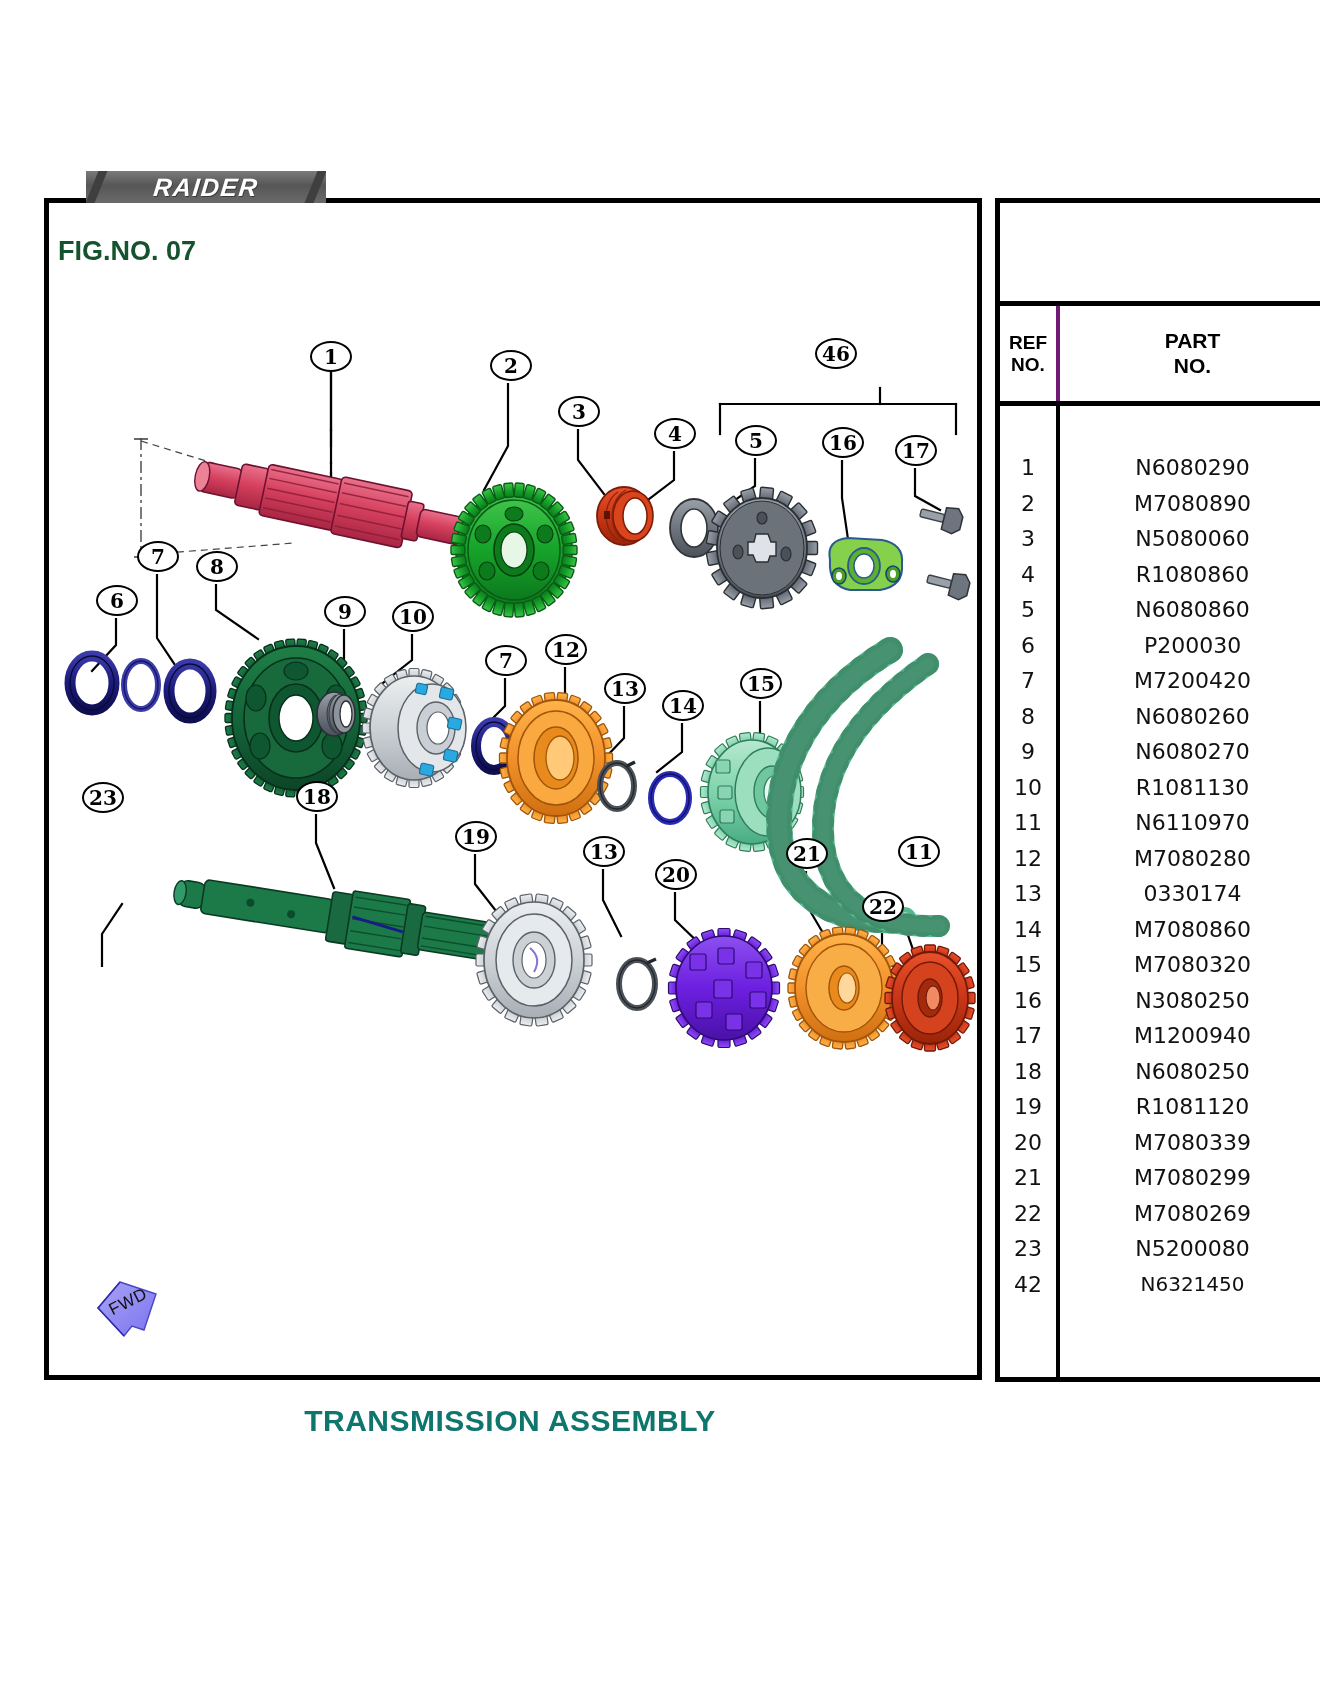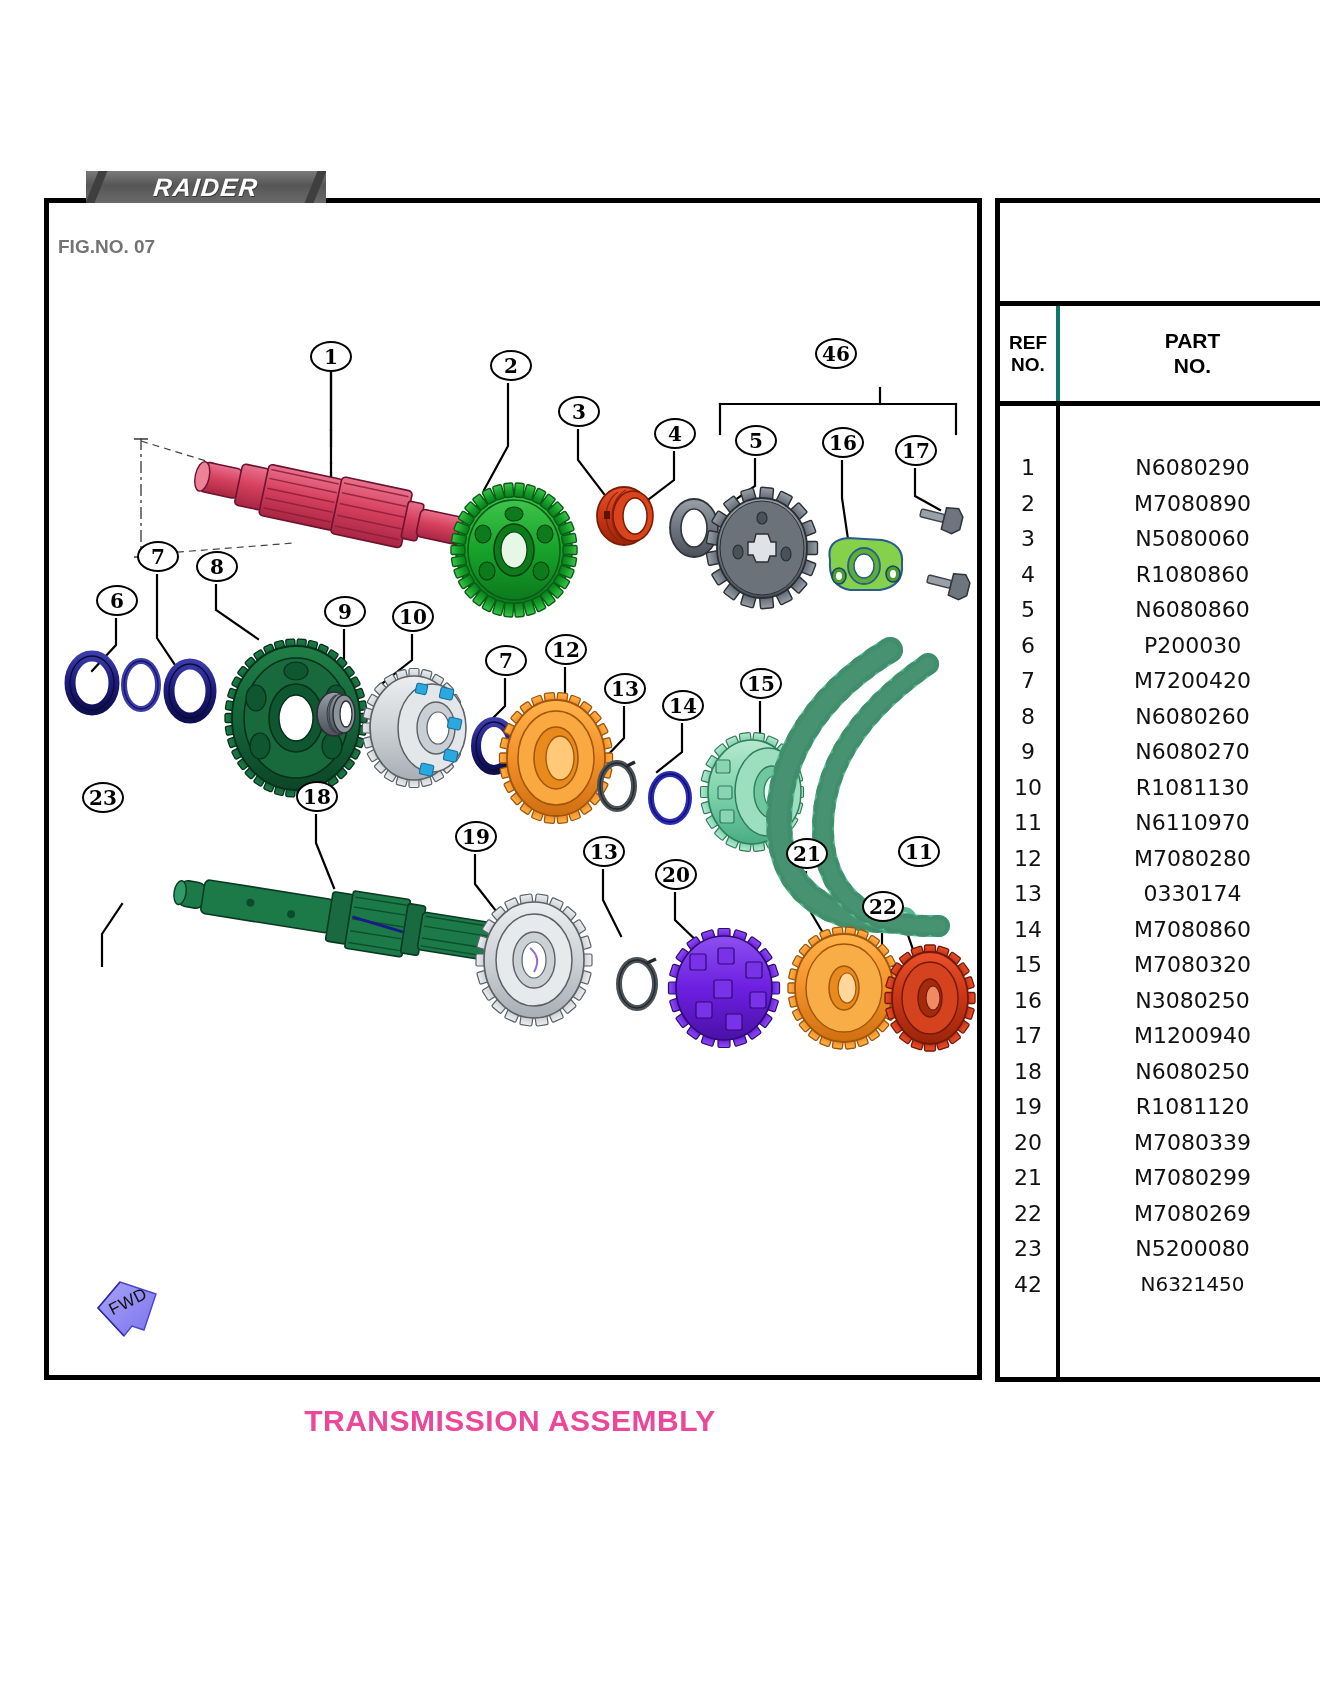--- a/index.html
+++ b/index.html
@@ -57,35 +57,35 @@
     height: 1182px;
     border: 5px solid #000;
     box-sizing: border-box;
     background: #fff;
     z-index: 2;
   }
   #fig-no {
     position: absolute;
     left: 58px;
     top: 236px;
-    font-size: 19px;
+    font-size: 27px;
     font-weight: bold;
-    color: #737373;
+    color: #14532d;
     z-index: 10;
   }
   #assembly-title {
     position: absolute;
     left: 0;
     top: 1404px;
     width: 1020px;
     text-align: center;
     font-size: 30px;
     font-weight: bold;
     letter-spacing: 0.5px;
-    color: #ec4899;
+    color: #0f766e;
     z-index: 10;
   }
 
   
   #parts-table-wrap {
     position: absolute;
     left: 995px;
     top: 198px;
     width: 325px;
     height: 1184px;
@@ -114,21 +114,21 @@
     left: 0;
     top: 103px;
     width: 325px;
     height: 100px;
     border-bottom: 5px solid #000;
     box-sizing: border-box;
     display: flex;
   }
   #tbl-header-row .th-ref {
     width: 60px;
-    border-right: 4px solid #0f766e;
+    border-right: 4px solid #701a75;
     box-sizing: border-box;
     display: flex;
     flex-direction: column;
     align-items: center;
     justify-content: center;
     font-size: 19px;
     font-weight: bold;
     line-height: 1.15;
   }
   #tbl-header-row .th-part {

